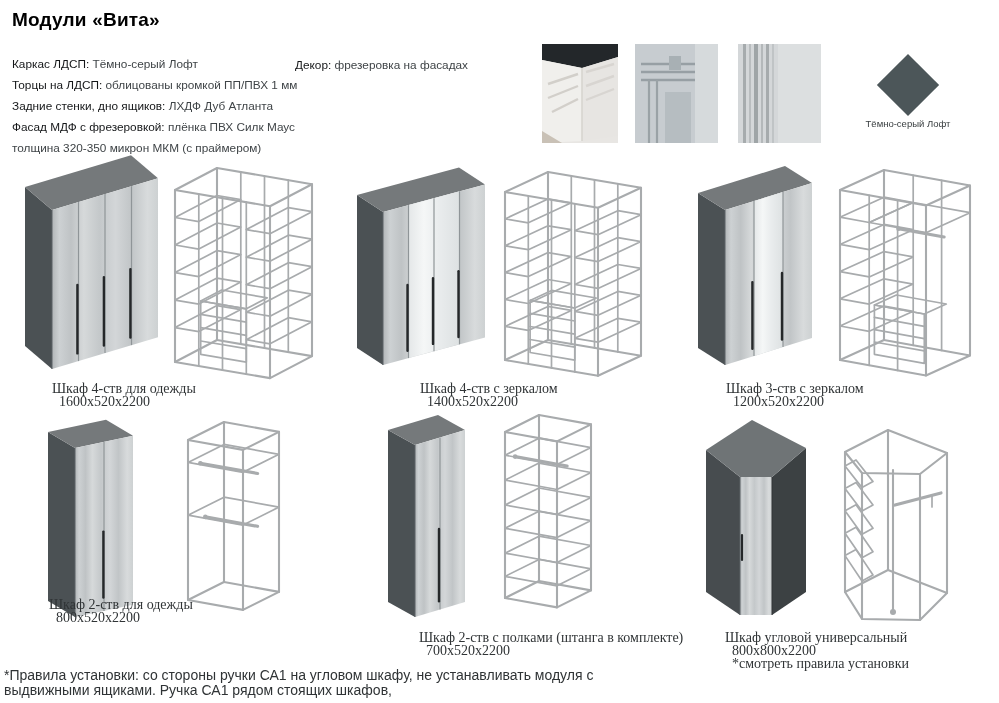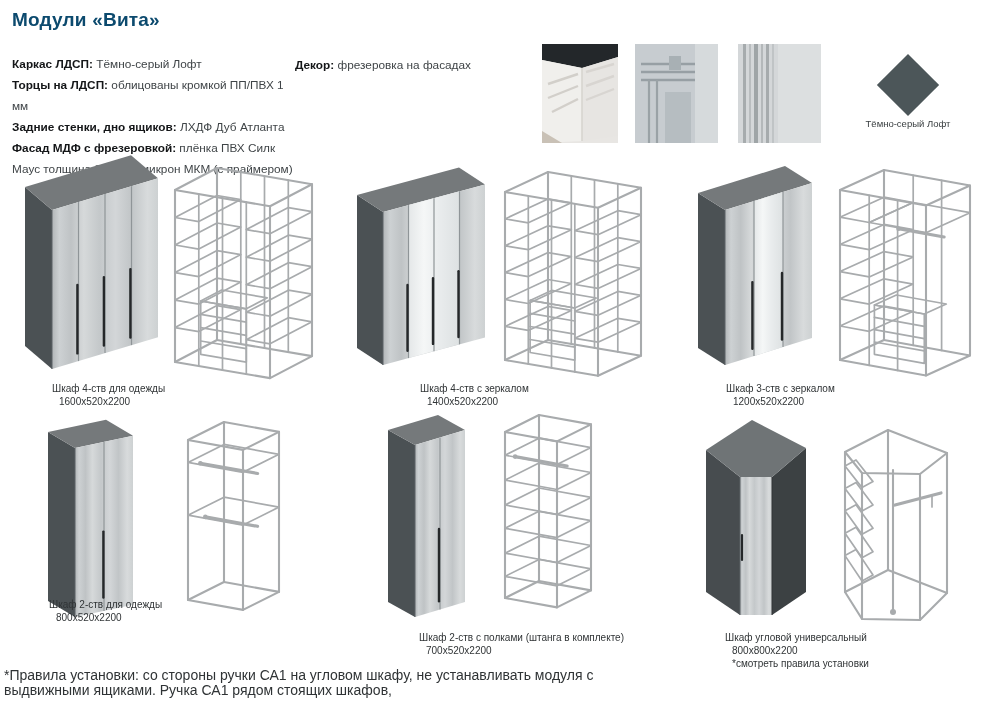--- a/index.html
+++ b/index.html
@@ -1,25 +1,25 @@
 <!DOCTYPE html>
 <html><head>
 <meta charset="utf-8">
 <style>
   html,body{margin:0;padding:0;background:#ffffff;}
   #stage{position:relative;width:999px;height:703px;background:#ffffff;overflow:hidden;
          font-family:"Liberation Sans",sans-serif;color:#2e3234;}
   .abs{position:absolute;}
-  #title{left:12px;top:9px;font-size:19px;font-weight:bold;color:#0c4a6e;letter-spacing:.2px;}
+  #title{left:12px;top:9px;font-size:19px;font-weight:bold;color:#000000;letter-spacing:.2px;}
   .speccol{font-size:11.8px;color:#3f4447;}
   .speccol .ln{margin:0;}
   #specL{left:12px;top:54px;width:286px;line-height:21px;}
   #specR{left:295px;top:54px;width:242px;line-height:22px;}
-  .speccol b{color:#141618;font-weight:bold;}
-  .caption{font-size:10px;line-height:13px;color:#303436;}
+  .speccol b{color:#141618;font-weight:normal;}
+  .caption{font-size:14px;line-height:13px;color:#303436;font-family:Liberation Serif, serif;}
   .caption .sz,.caption .nt{font-weight:normal;margin-left:7px;}
   #swatch-diamond{left:886px;top:63px;width:44px;height:44px;transform:rotate(45deg);}
   #swatch-label{left:858px;top:118px;width:100px;text-align:center;font-size:9.5px;line-height:12px;color:#3b4042;}
   #footnote{left:4px;top:668px;width:660px;font-size:14px;line-height:15px;color:#2f3335;}
   svg{display:block;}
 </style>
 </head>
 <body>
 
 <div id="stage">

